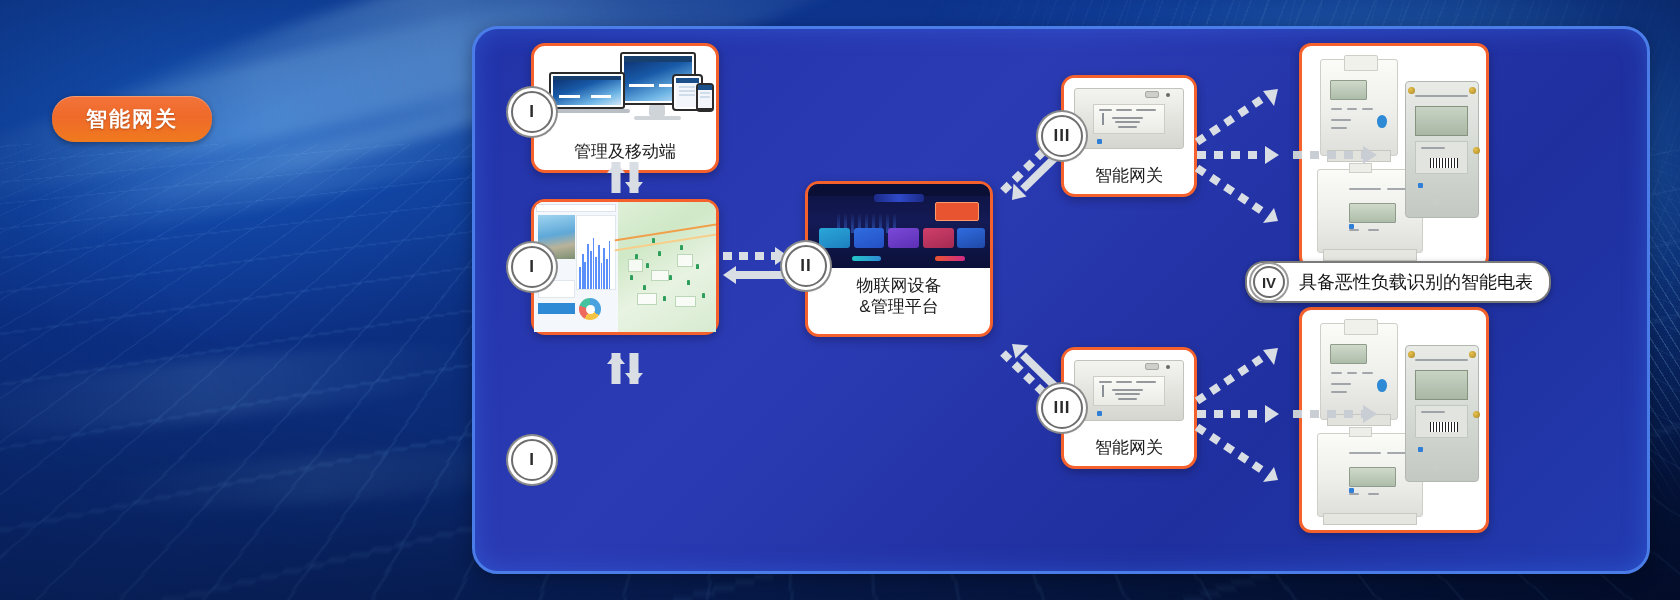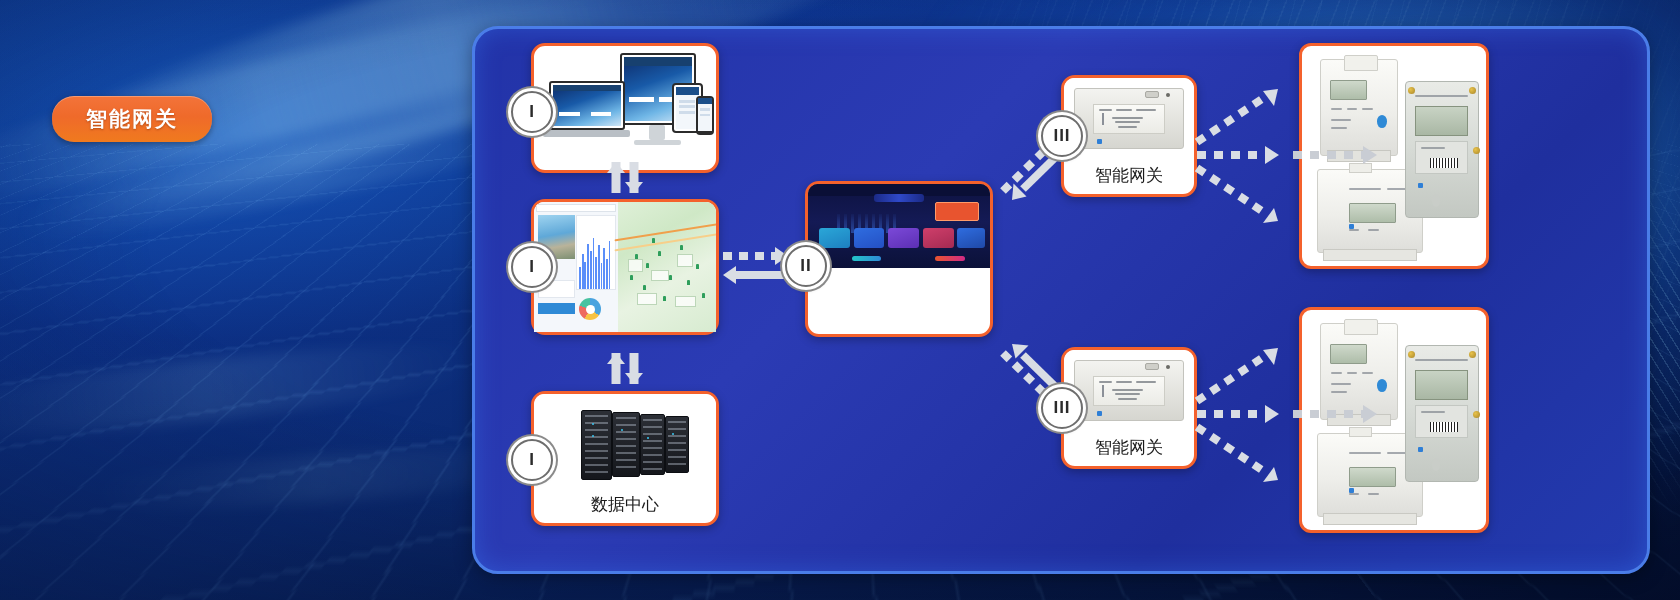--- a/index.html
+++ b/index.html
@@ -384,20 +384,21 @@
 
         <div class="phone" style="left:89%; top:40%; width:10%; height:32%;">
           <div class="phone-inner">
             <div style="position:absolute;left:0;top:0;right:0;height:20%;background:#1b4f8a;"></div>
             <div style="position:absolute;left:14%;top:32%;width:72%;height:8%;background:#cfdcea;"></div>
             <div style="position:absolute;left:14%;top:48%;width:72%;height:8%;background:#cfdcea;"></div>
           </div>
         </div>
       </div>
     </div>
+    <div class="node-label">管理及移动端</div>
   </div>
   <div class="badge" style="left:36px; top:62px;">I</div>
 
   <div class="node" style="left:56px; top:170px; width:188px; height:136px;">
     <div class="node-thumb">
       <div class="cp">
         <div class="cp-left">
           <div class="cp-top"></div>
           <div class="cp-photo"></div>
           <div class="cp-panel" style="left:4px;top:60%;width:44%;height:14%;"></div>
@@ -437,53 +438,41 @@
           <div class="mappin" style="left:80%;top:48%;"></div>
           <div class="mappin" style="left:86%;top:70%;"></div>
           <div class="mappin" style="left:12%;top:56%;"></div>
           <div class="mappin" style="left:35%;top:28%;"></div>
         </div>
       </div>
     </div>
   </div>
   <div class="badge" style="left:36px; top:217px;">I</div>
 
-  <div class="node" style="left:56px; top:362px; width:188px; height:135px;">
-    <div class="node-thumb">
-      <div class="dc">
-        <div class="rack" style="left:26%; top:16%; width:17%; height:72%;"></div>
-        <div class="rack" style="left:43%; top:19%; width:15%; height:66%;"></div>
-        <div class="rack" style="left:58%; top:21%; width:14%; height:62%;"></div>
-        <div class="rack" style="left:72%; top:23%; width:13%; height:58%;"></div>
-        <div class="rack-led" style="left:32%;top:30%;"></div>
-        <div class="rack-led" style="left:32%;top:42%;"></div>
-        <div class="rack-led" style="left:48%;top:36%;"></div>
-        <div class="rack-led" style="left:62%;top:44%;"></div>
-        <div class="rack-led" style="left:76%;top:40%;"></div>
-      </div>
-    </div>
-    <div class="node-label">数据中心</div>
-  </div>
   <div class="badge" style="left:36px; top:410px;">I</div>
 
   <div class="node" style="left:330px; top:152px; width:188px; height:156px;">
     <div class="node-thumb" style="flex:0 0 84px;">
       <div class="iot">
         <div class="iot-head"></div>
         <div class="iot-title"></div>
         <div class="iot-city"></div>
         <div class="iot-alert"></div>
         <div class="iot-tile" style="left:6%;top:52%;width:17%;height:24%;background:linear-gradient(160deg,#2aa7d8,#1d7fc0);"></div>
         <div class="iot-tile" style="left:25%;top:52%;width:17%;height:24%;background:linear-gradient(160deg,#2f6de0,#2450c4);"></div>
         <div class="iot-tile" style="left:44%;top:52%;width:17%;height:24%;background:linear-gradient(160deg,#7b49d8,#5c2fb4);"></div>
         <div class="iot-tile" style="left:63%;top:52%;width:17%;height:24%;background:linear-gradient(160deg,#cf3f6b,#a52a52);"></div>
         <div class="iot-tile" style="left:82%;top:52%;width:15%;height:24%;background:linear-gradient(160deg,#2f6de0,#1f49a8);"></div>
         <div class="iot-pill" style="left:24%;bottom:8%;width:16%;background:linear-gradient(90deg,#23c6c8,#2f8ad6);"></div>
         <div class="iot-pill" style="left:70%;bottom:8%;width:16%;background:linear-gradient(90deg,#e8542f,#d12b86);"></div>
       </div>
+    </div>
+    <div class="node-label" style="padding-top:8px;">
+      <div>物联网设备</div>
+      <div>&amp;管理平台</div>
     </div>
   </div>
   <div class="badge" style="left:310px; top:216px;">II</div>
 
   <div class="node" style="left:586px; top:46px; width:136px; height:122px;">
     <div class="node-thumb">
       <div class="gw">
         <div class="gw-body">
           <div class="gw-usb"></div>
           <div class="gw-dot"></div>
@@ -605,15 +594,19 @@
         <div class="m-line" style="left:22%;top:48%;width:32%;"></div>
         <div class="m-screw" style="left:4%;top:4%;"></div>
         <div class="m-screw" style="right:4%;top:4%;"></div>
         <div class="m-screw" style="right:-2%;top:48%;"></div>
         <div style="position:absolute;left:36%;bottom:8%;width:12%;height:9%;background:#c9cdc8;border-radius:50%;"></div>
         <div class="gw-logo" style="left:18%;bottom:22%;"></div>
       </div>
     </div>
   </div>
 
+  <div id="iv-callout" style="left:770px; top:232px;">
+    <span class="badge-inline">IV</span>
+    <span class="iv-text">具备恶性负载识别的智能电表</span>
+  </div>
 
 </div>
 </div>
 
 </body></html>

